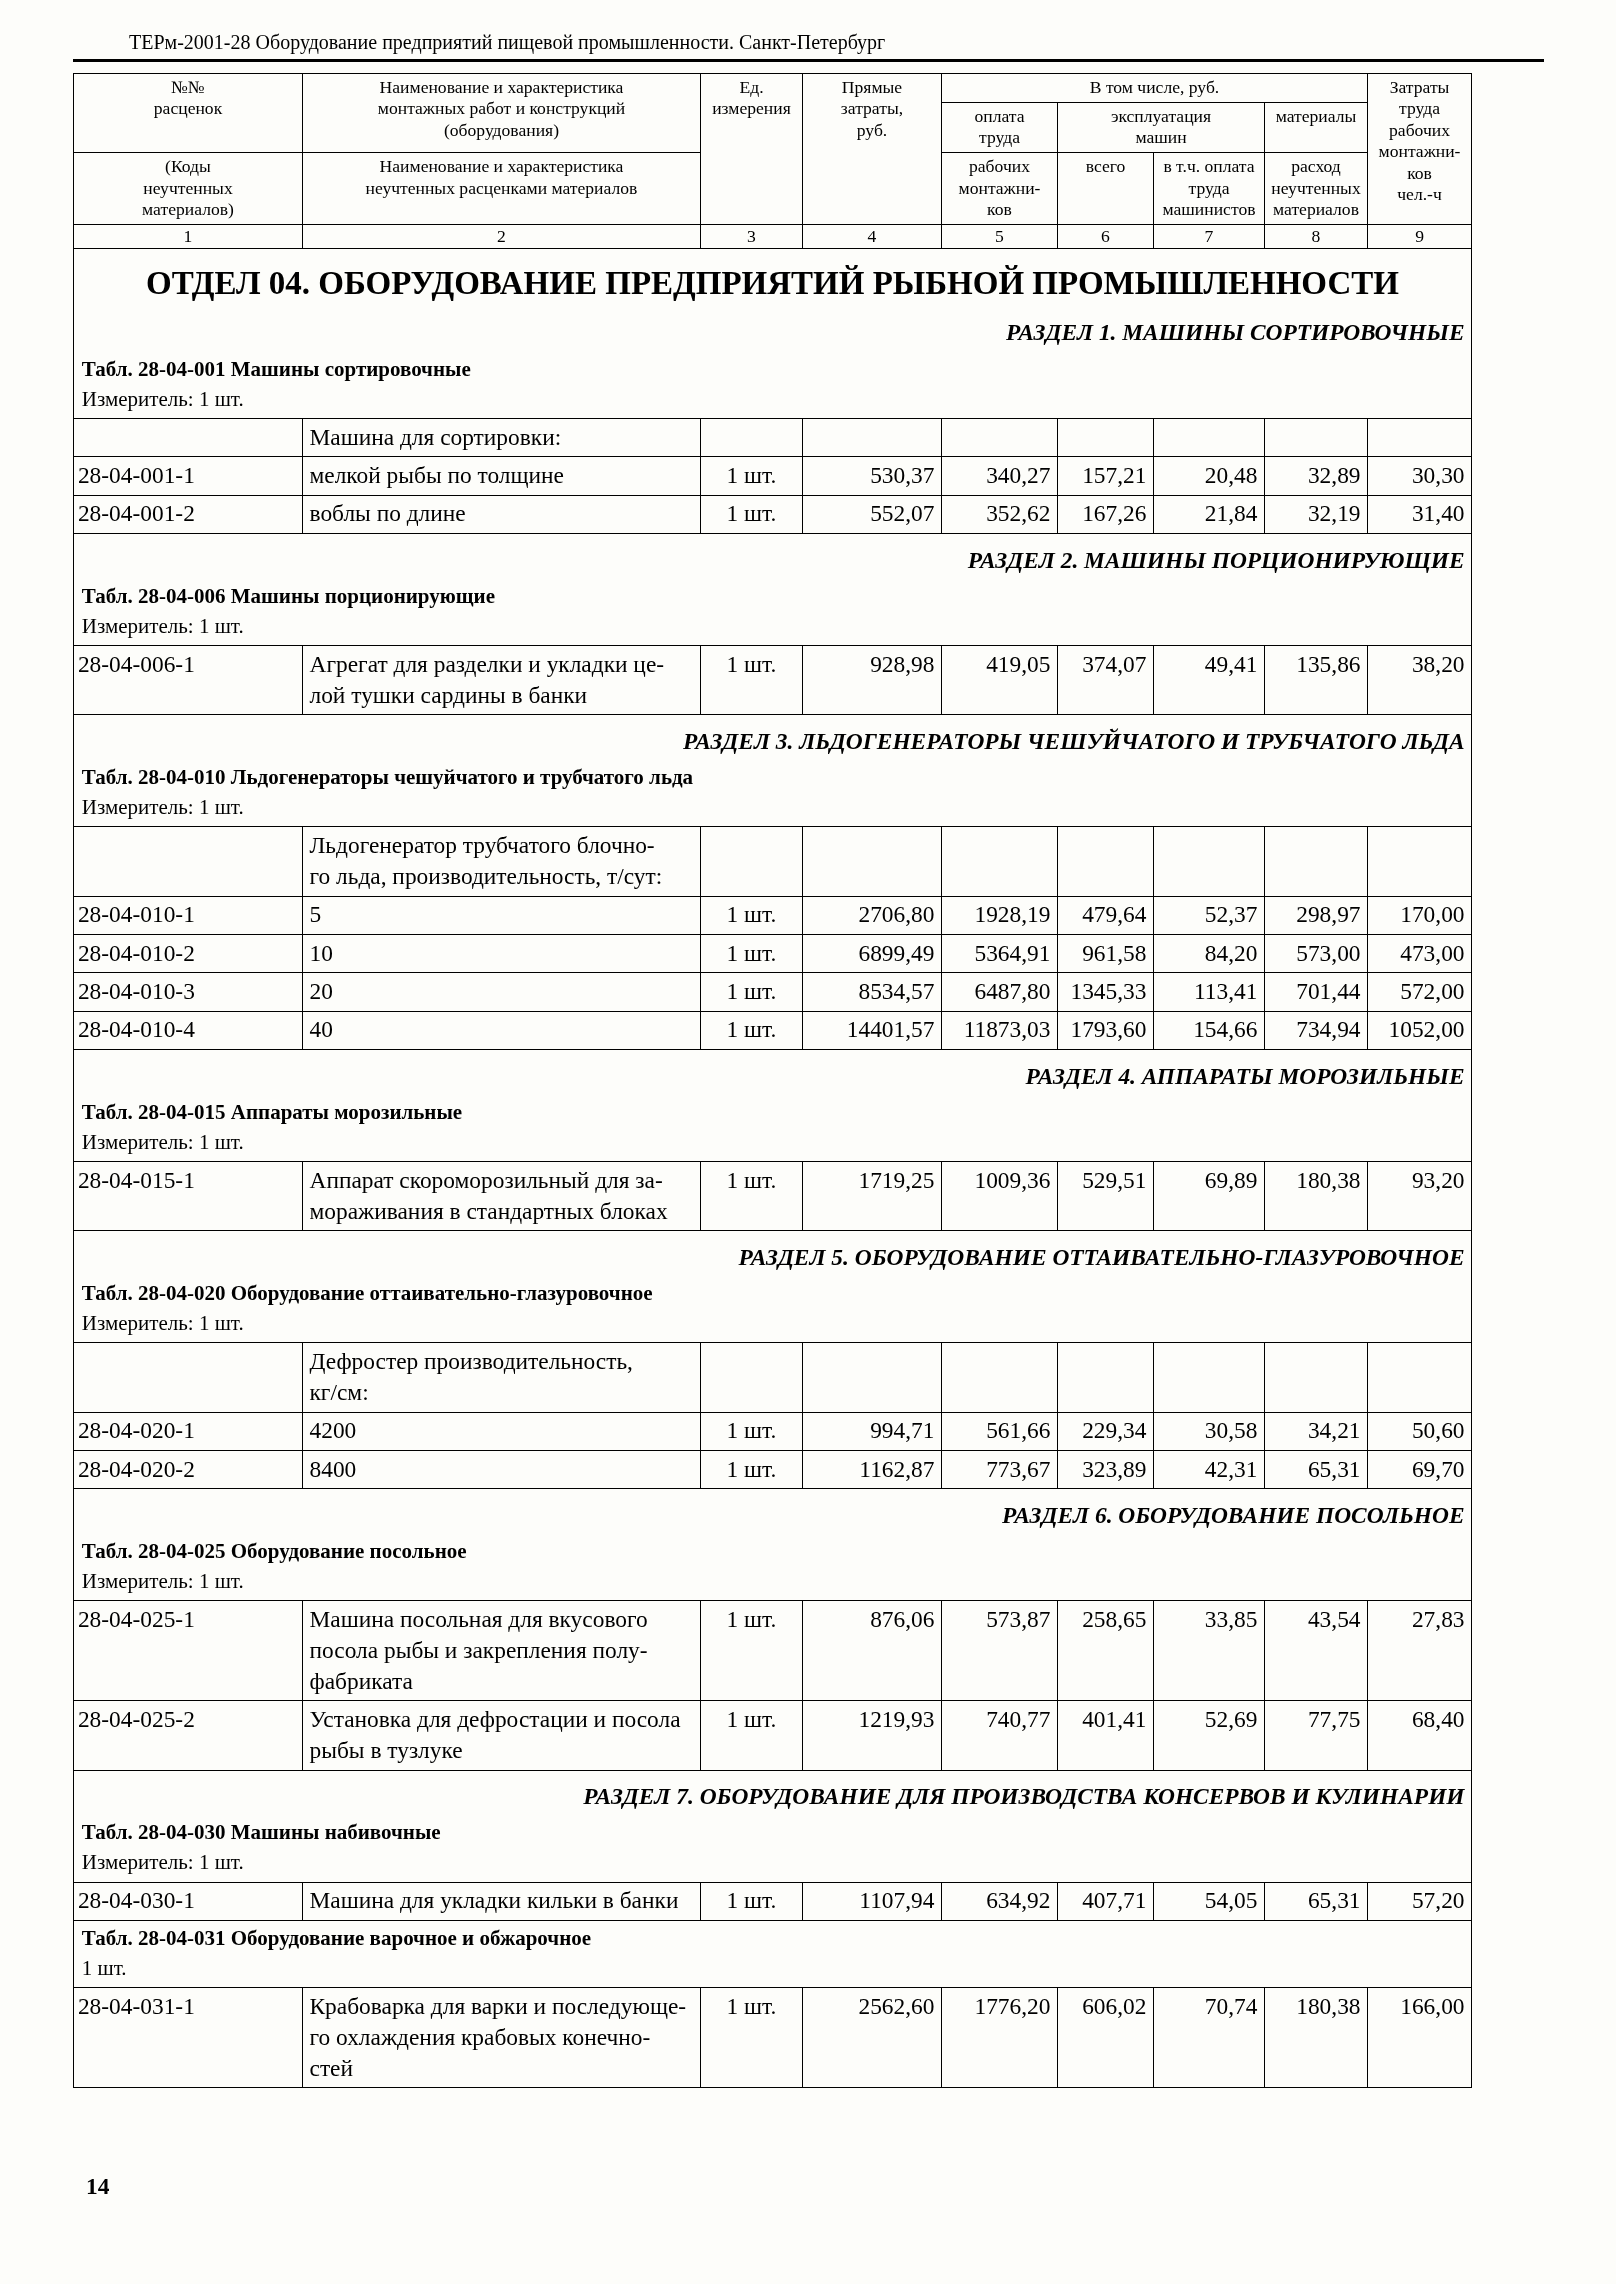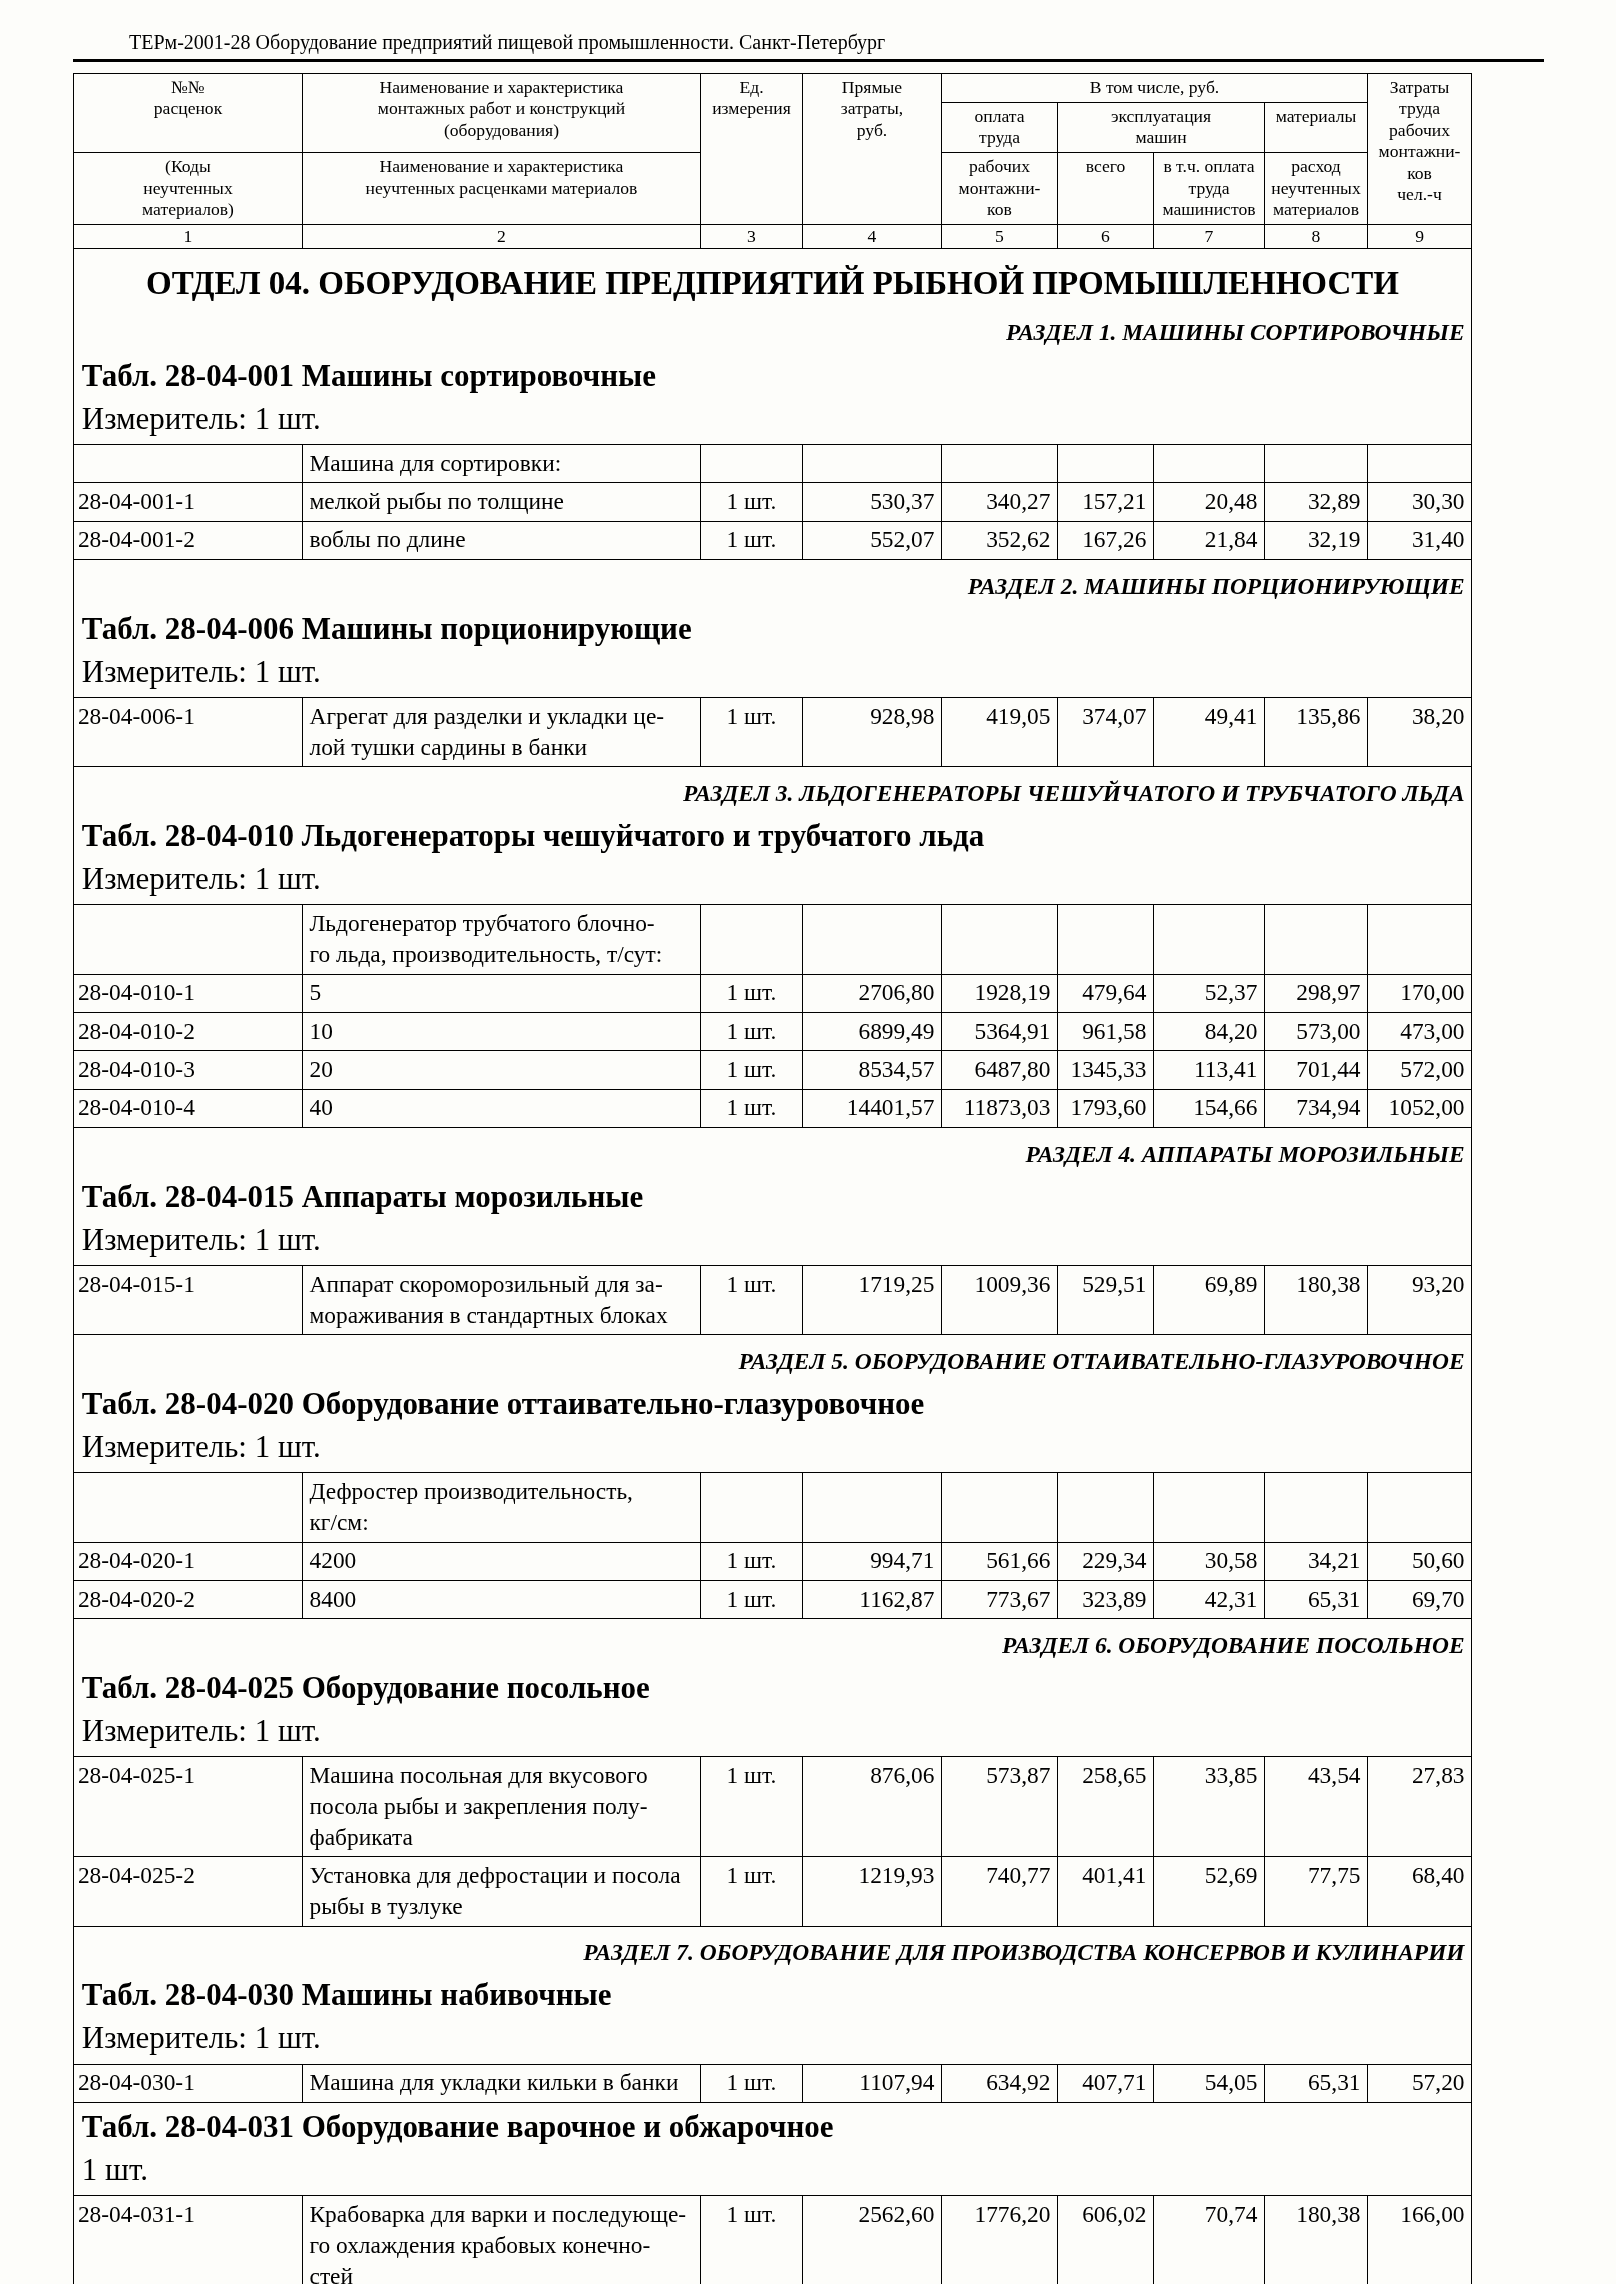--- a/index.html
+++ b/index.html
@@ -29,21 +29,21 @@
 
   
   .d { border: 1.3px solid #000; font-size: 23.4px; line-height: 1.32; padding: 2.6px 5.2px 3.9px 5.2px; }
   .code { padding-left: 3.9px; margin-top: 42px; }
   .name { white-space: pre-line; padding-left: 6.5px; }
   .bold { font-weight: normal; }
   .unit { text-align: center; }
   .num  { text-align: right; padding-right: 6.5px; }
 
   
-  .span { border-left: 1.3px solid #000; border-right: 1.3px solid #000; font-size: 31px; line-height: 1.3; }
+  .span { border-left: 1.3px solid #000; border-right: 1.3px solid #000; font-size: 21px; line-height: 1.3; }
   .otdel { font-weight: bold; font-size: 33px; text-align: center; padding: 13px 6.5px 2.6px; }
   .sect  { font-weight: bold; font-style: italic; font-size: 23.4px; text-align: right; padding: 10.4px 6.5px 3.9px; }
   .tbl   { font-weight: bold; padding: 3.9px 6.5px 1.3px 7.8px; }
   .meas  { padding: 1.3px 6.5px 5.2px 7.8px; }
 
   .page-number { font-weight: bold; font-size: 23.4px; margin: 85px 0 0 13px; }
 </style>
 </head>
 <body>
 
@@ -393,14 +393,15 @@
       <td class="d num">2562,60</td>
       <td class="d num">1776,20</td>
       <td class="d num">606,02</td>
       <td class="d num">70,74</td>
       <td class="d num">180,38</td>
       <td class="d num">166,00</td>
     </tr>
   </tbody>
     </table>
 
+  <div class="page-number">14</div>
 </div>
 
 
 </body></html>

